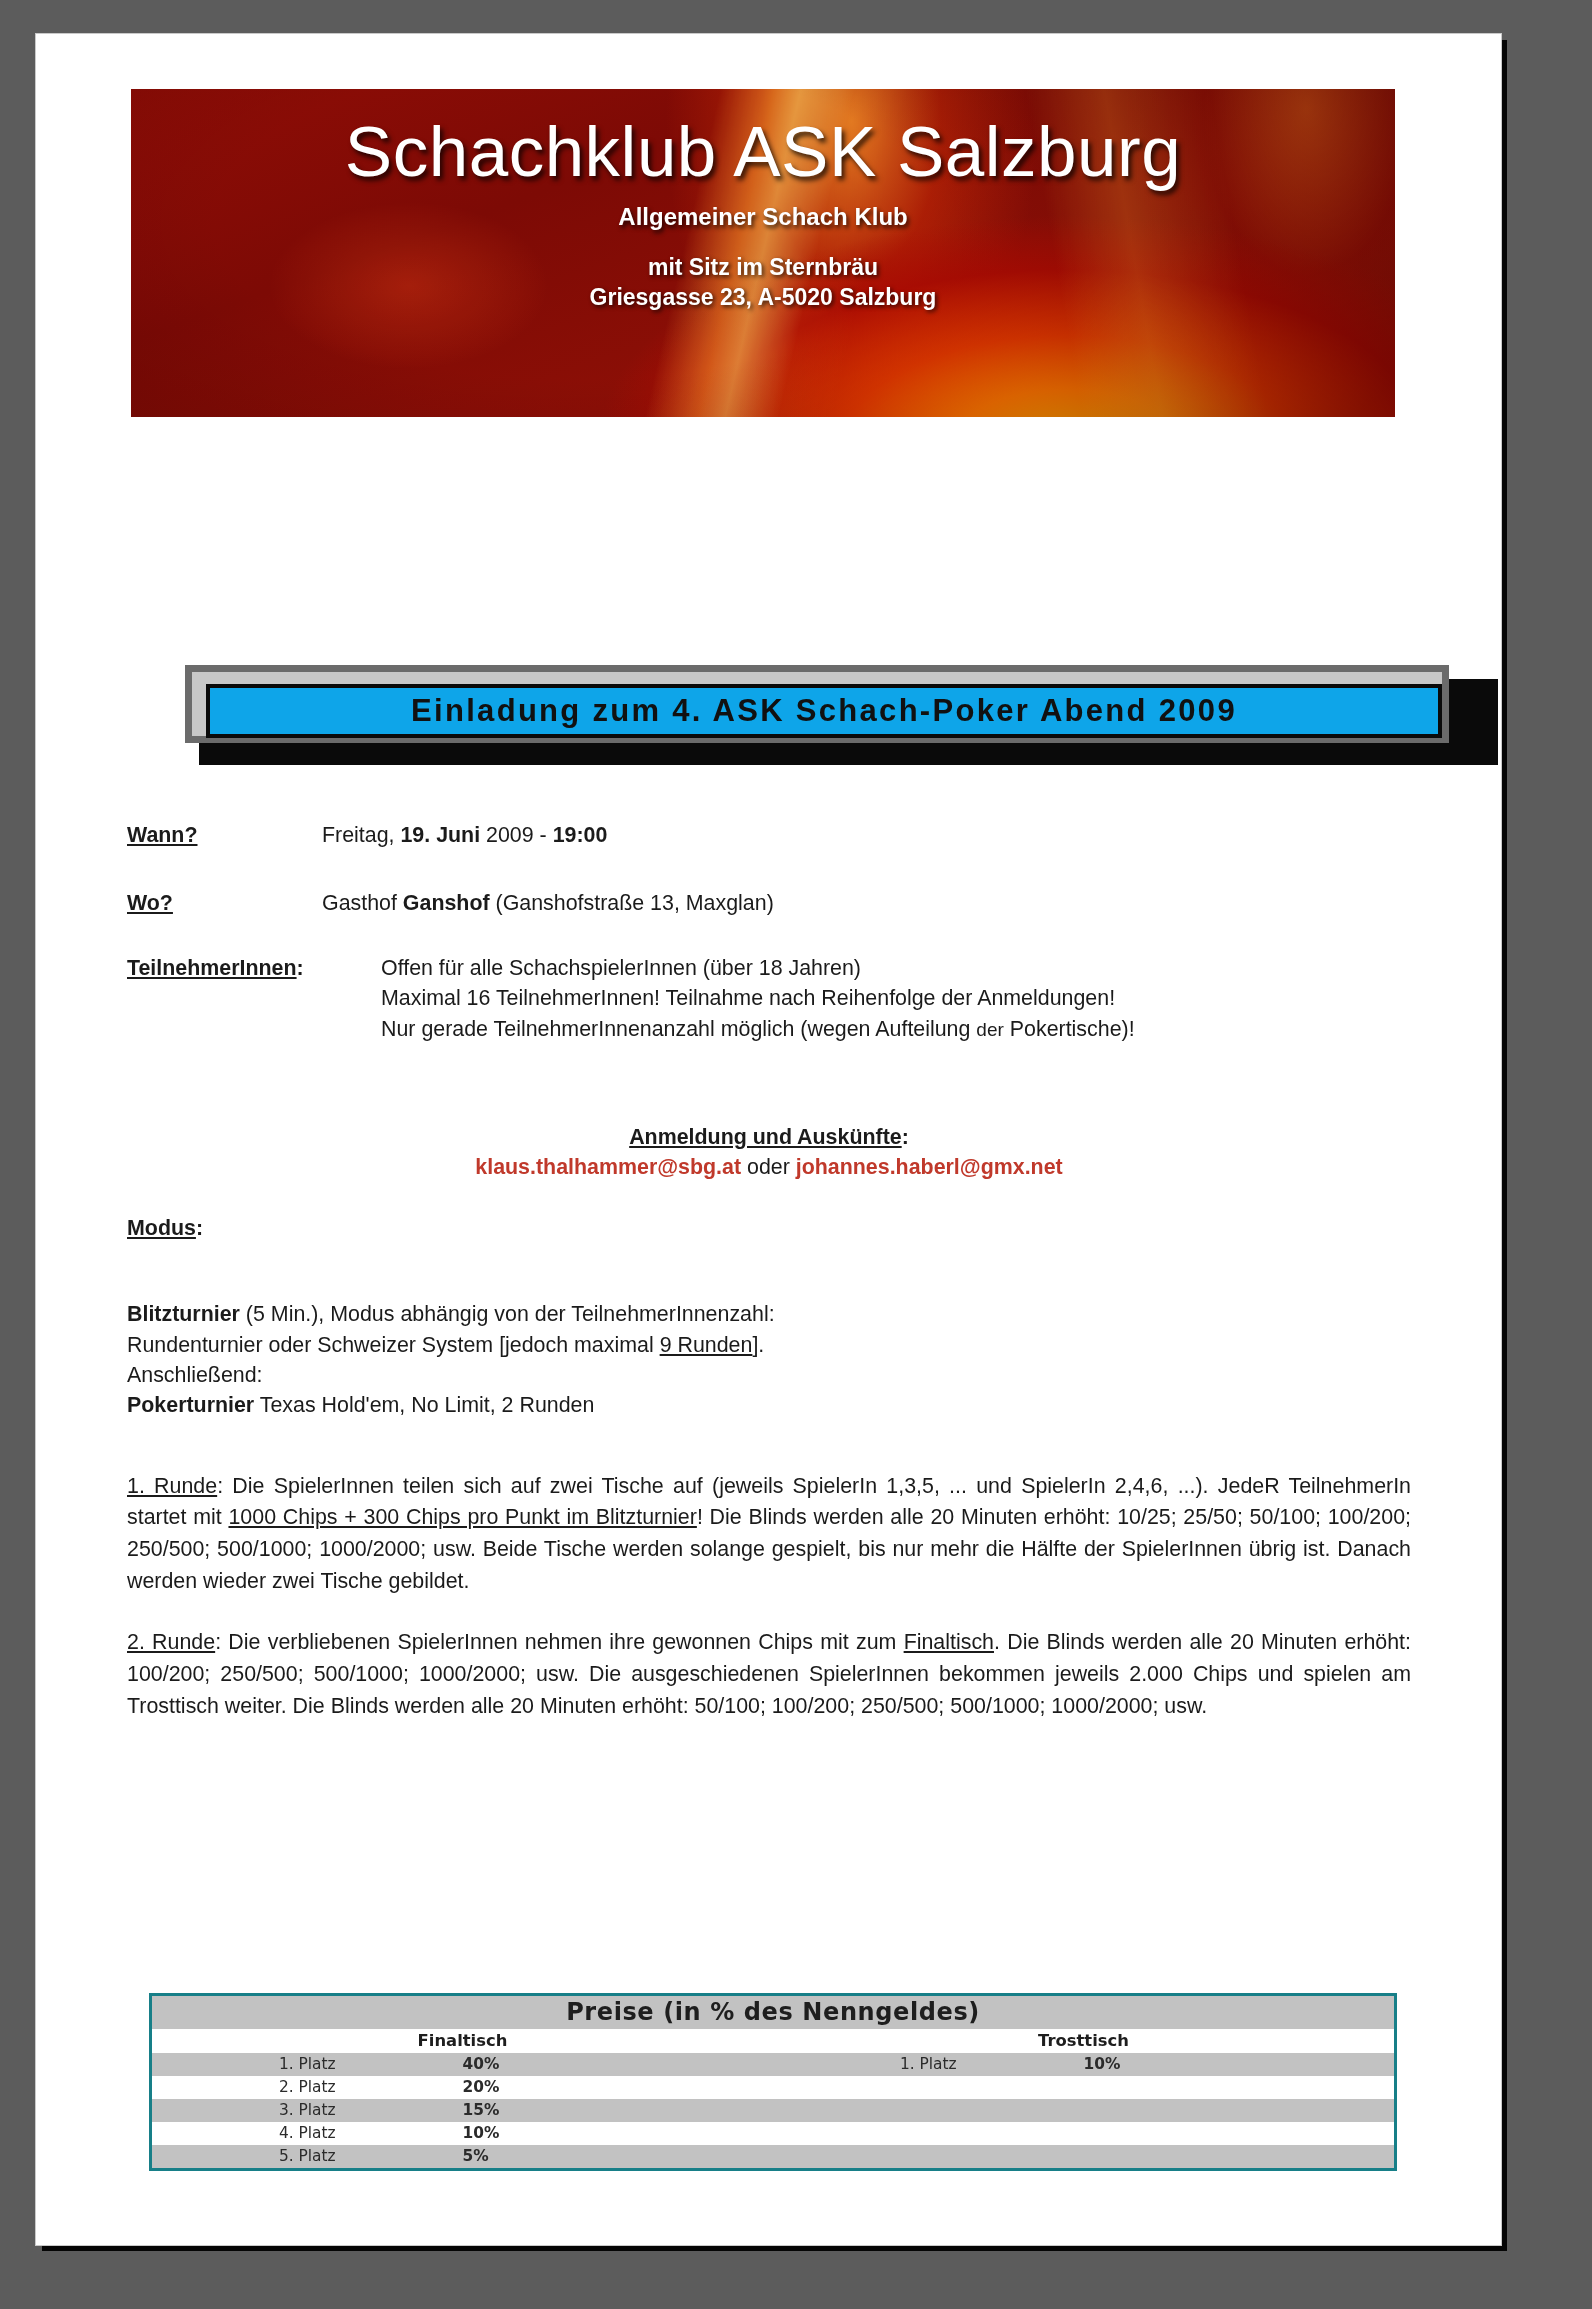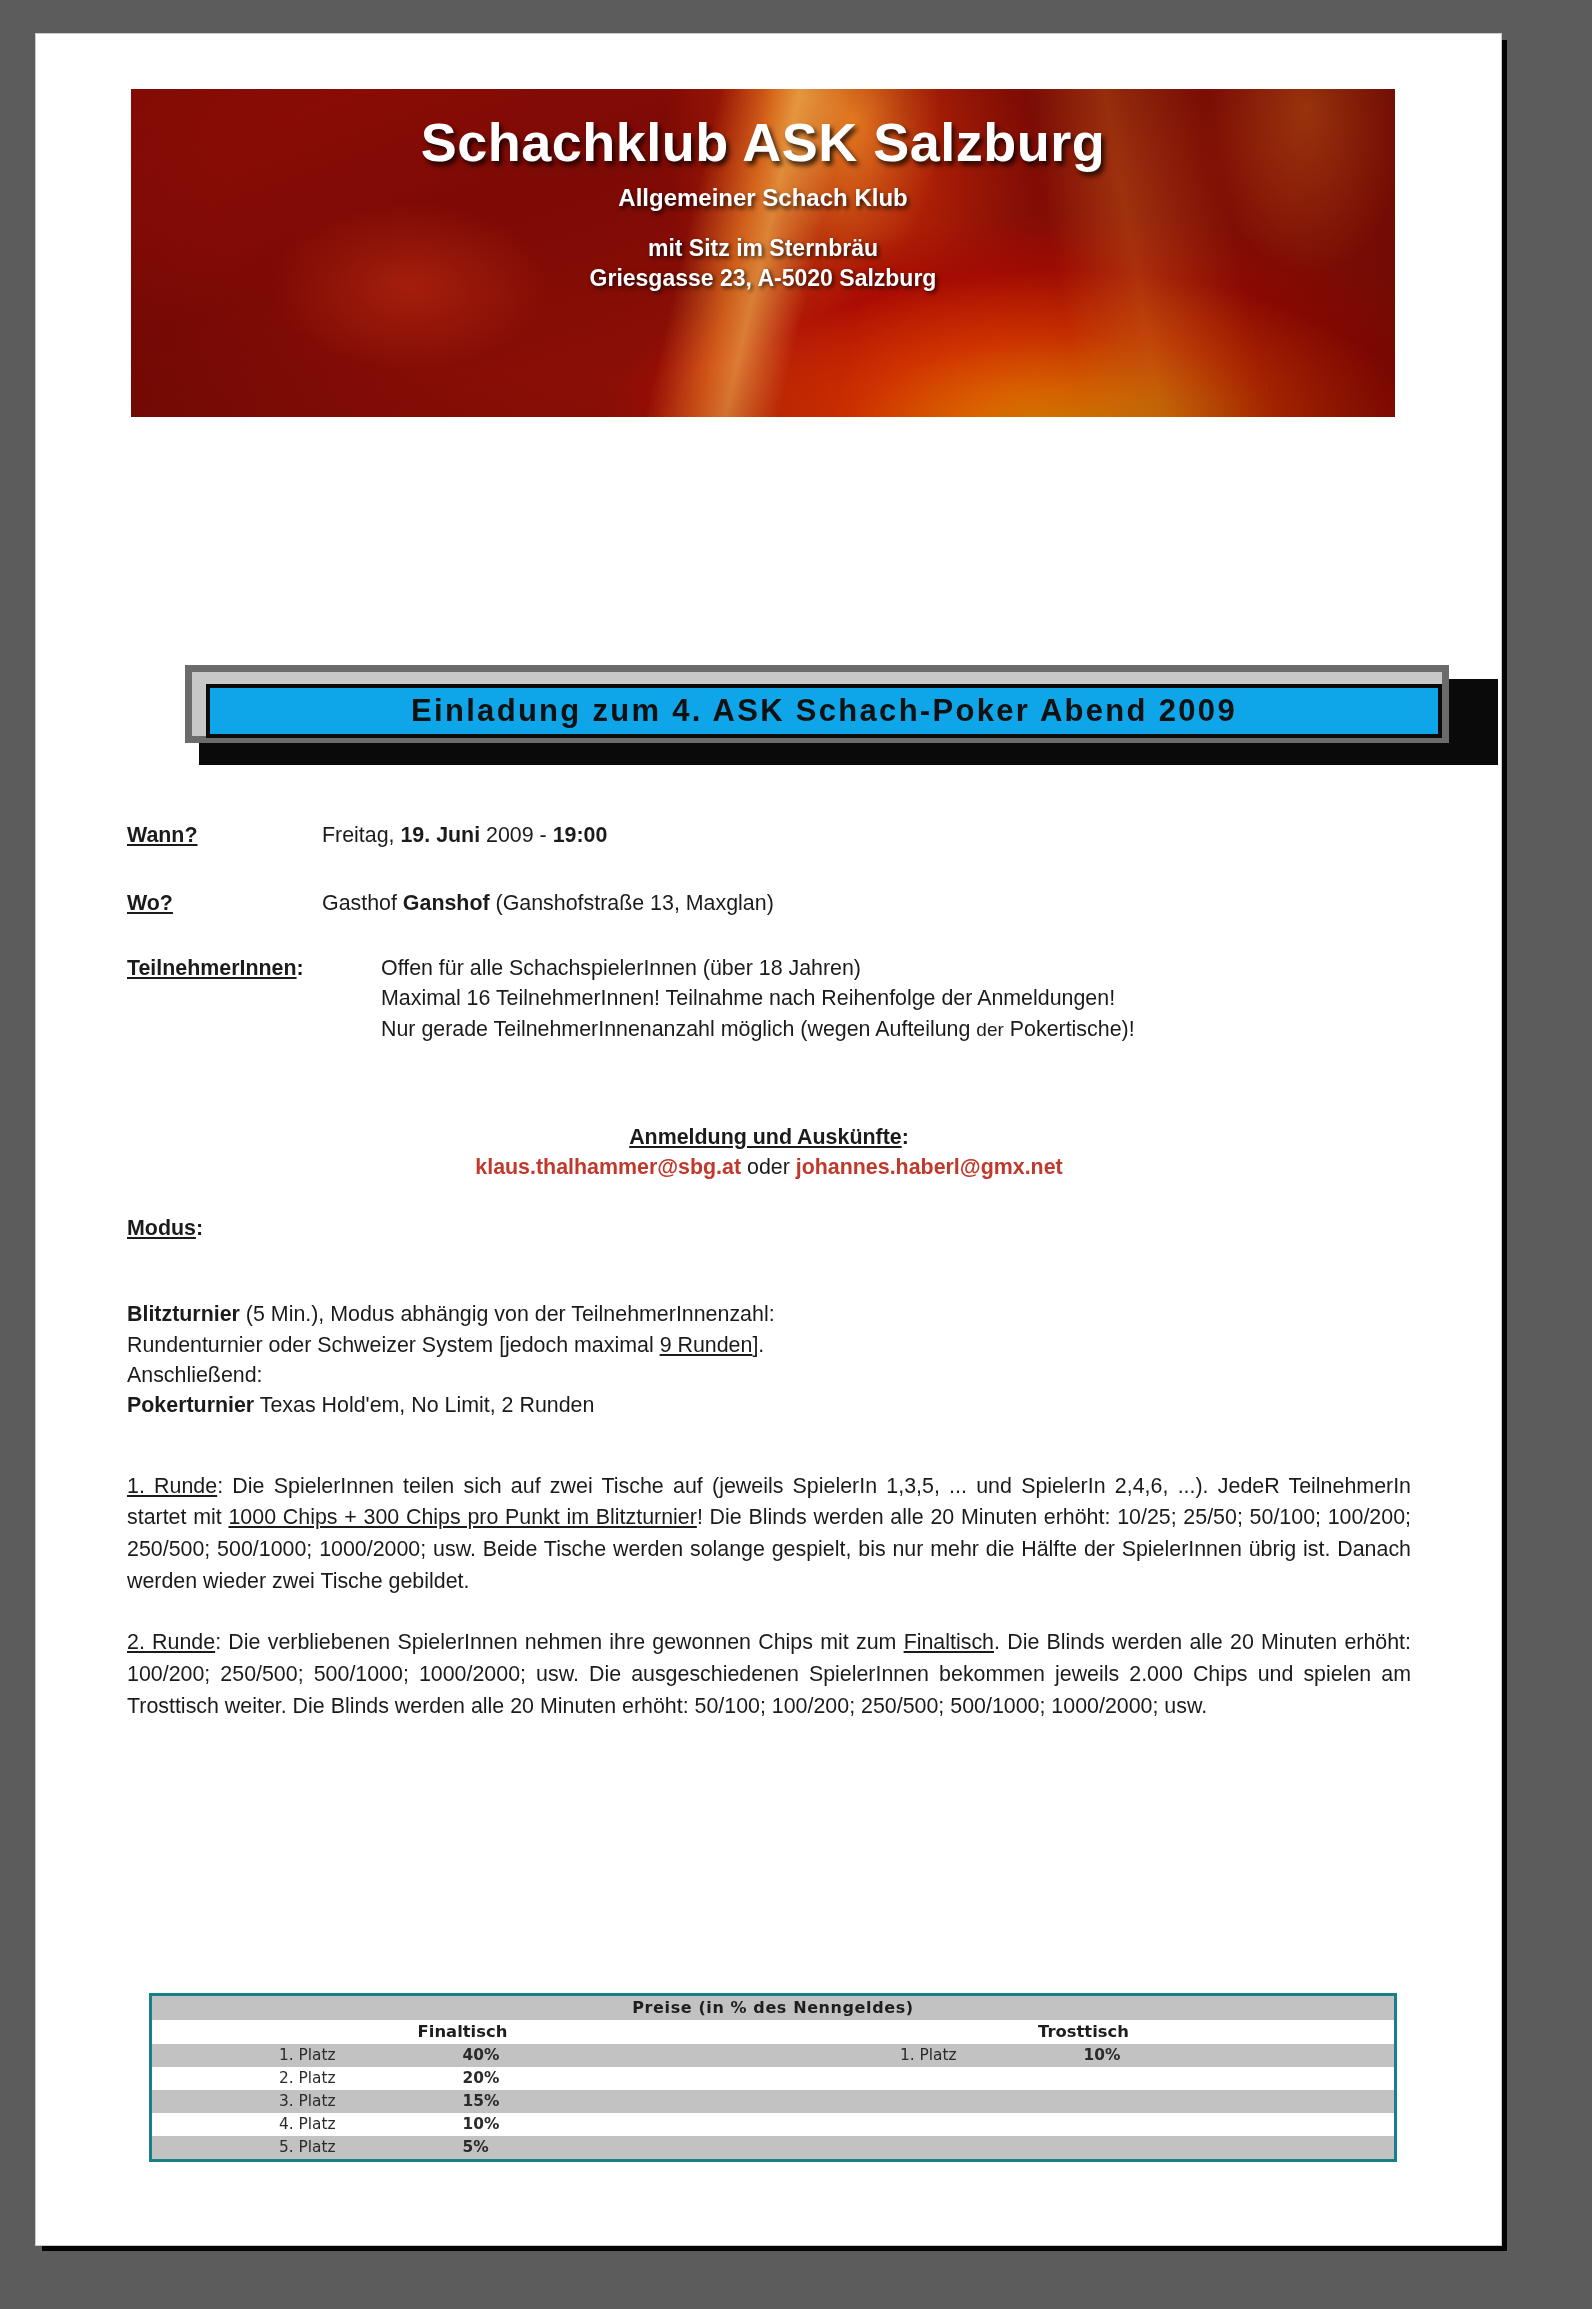--- a/index.html
+++ b/index.html
@@ -74,22 +74,22 @@
     background: radial-gradient(ellipse 896px 398px at 35% 40%, rgba(0,0,0,0) 40%, rgba(60,0,0,0.45) 100%);
   }
   .banner-text {
     position: absolute;
     left: 0; right: 0; top: 0;
     text-align: center;
     color: #fff;
     padding-top: 24px;
   }
   .bt-1 {
-    font-size: 54px;
-    font-weight: bold;
+    font-size: 71px;
+    font-weight: normal;
     letter-spacing: 0.5px;
     text-shadow: 3px 4px 5px rgba(0,0,0,.75);
     line-height: 1.1;
     text-align: center;
   }
   .bt-2 {
     font-size: 24px;
     font-weight: bold;
     margin-top: 12px;
     text-shadow: 2px 3px 4px rgba(0,0,0,.75);
@@ -211,21 +211,21 @@
   table.prizes td, table.prizes th {
     padding: 2px 0 3px 0;
     border: 0;
   }
   .r-shade td { background: #c2c2c2; }
   .r-plain td { background: #ffffff; }
   .title-row td {
     background: #c2c2c2;
     text-align: center;
     font-weight: bold;
-    font-size: 16px;
+    font-size: 24px;
     letter-spacing: 0.6px;
     padding: 5px 0 6px 0;
     color: #1e1e1e;
   }
   .sub-row td {
     background: #ffffff;
     text-align: center;
     font-weight: bold;
     font-size: 16.4px;
     padding: 4px 0 5px 0;

